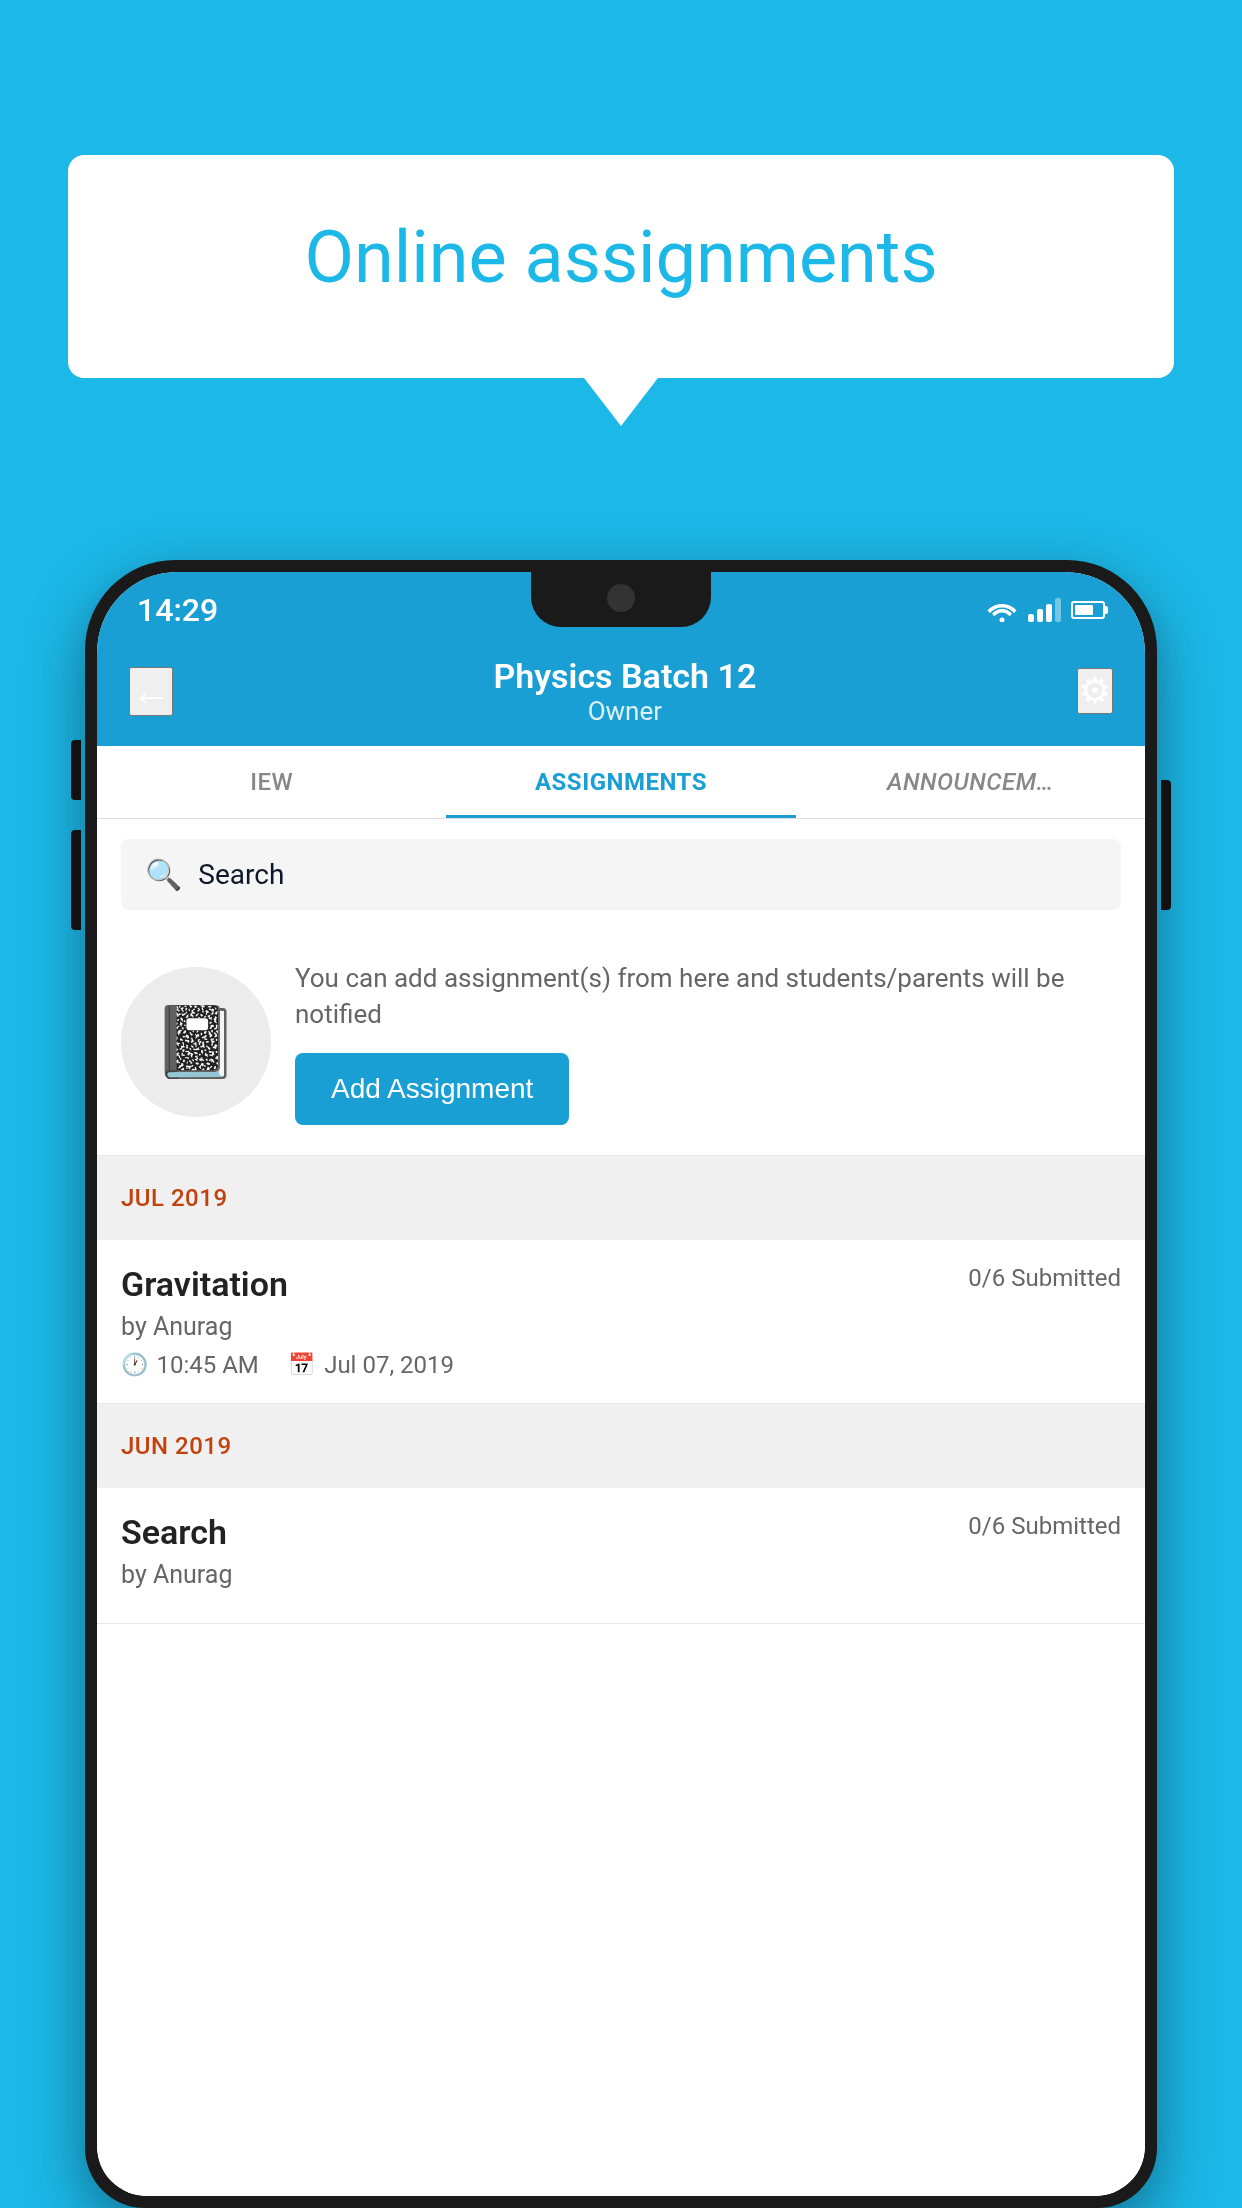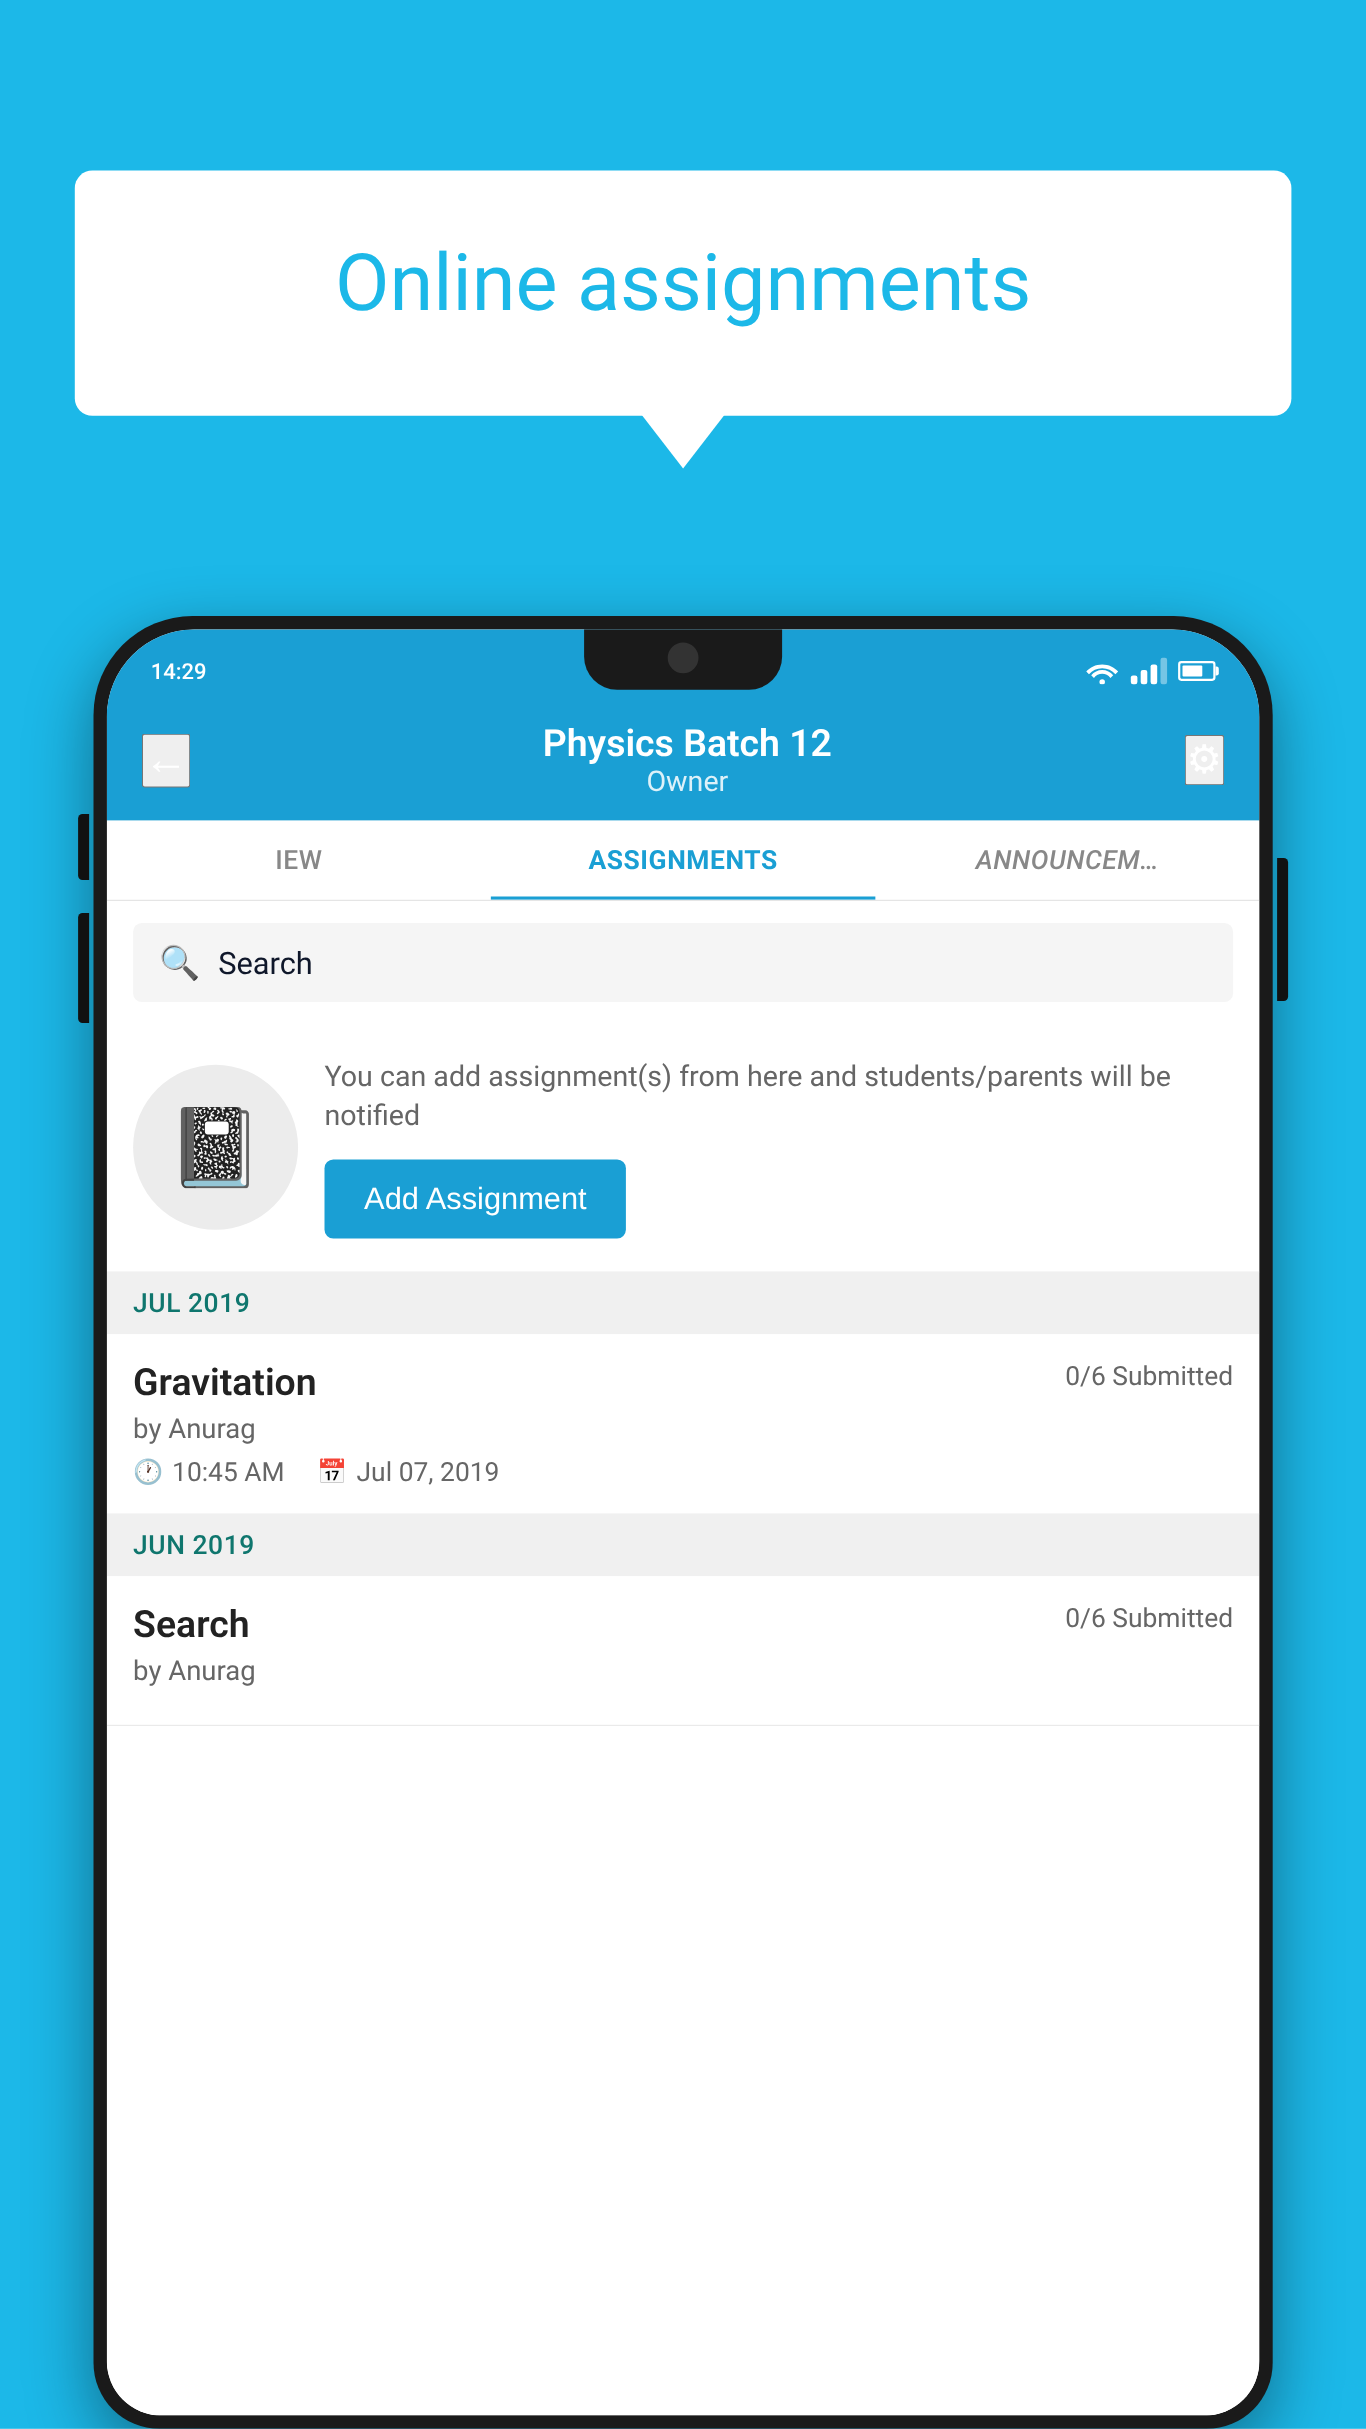--- a/index.html
+++ b/index.html
@@ -117,21 +117,21 @@
       display: flex;
       align-items: center;
       justify-content: space-between;
       padding: 0 40px;
       padding-top: 8px;
       flex-shrink: 0;
     }
 
     .status-time {
       color: white;
-      font-size: 20px;
+      font-size: 32px;
       font-weight: 500;
     }
 
     .status-icons {
       display: flex;
       align-items: center;
       gap: 10px;
     }
 
     .signal-icon {
@@ -327,23 +327,23 @@
       padding: 20px 36px;
       font-size: 28px;
       font-weight: 500;
       cursor: pointer;
       white-space: nowrap;
     }
 
     
     .section-header {
       background: #f0f0f0;
-      padding: 14px 24px;
+      padding: 28px 24px;
       font-size: 24px;
-      color: #0f766e;
+      color: #c2410c;
       font-weight: 500;
       letter-spacing: 0.5px;
     }
 
     
     .assignment-item {
       background: white;
       padding: 24px;
       border-bottom: 1px solid #e8e8e8;
     }

